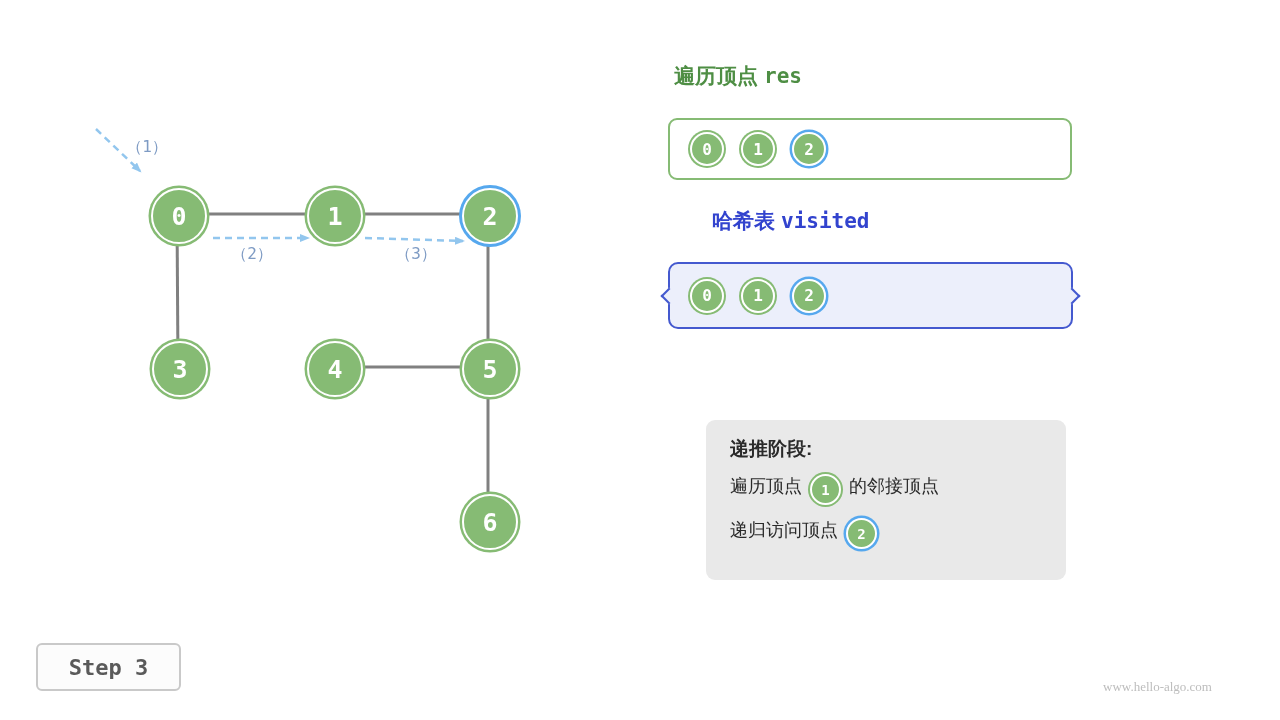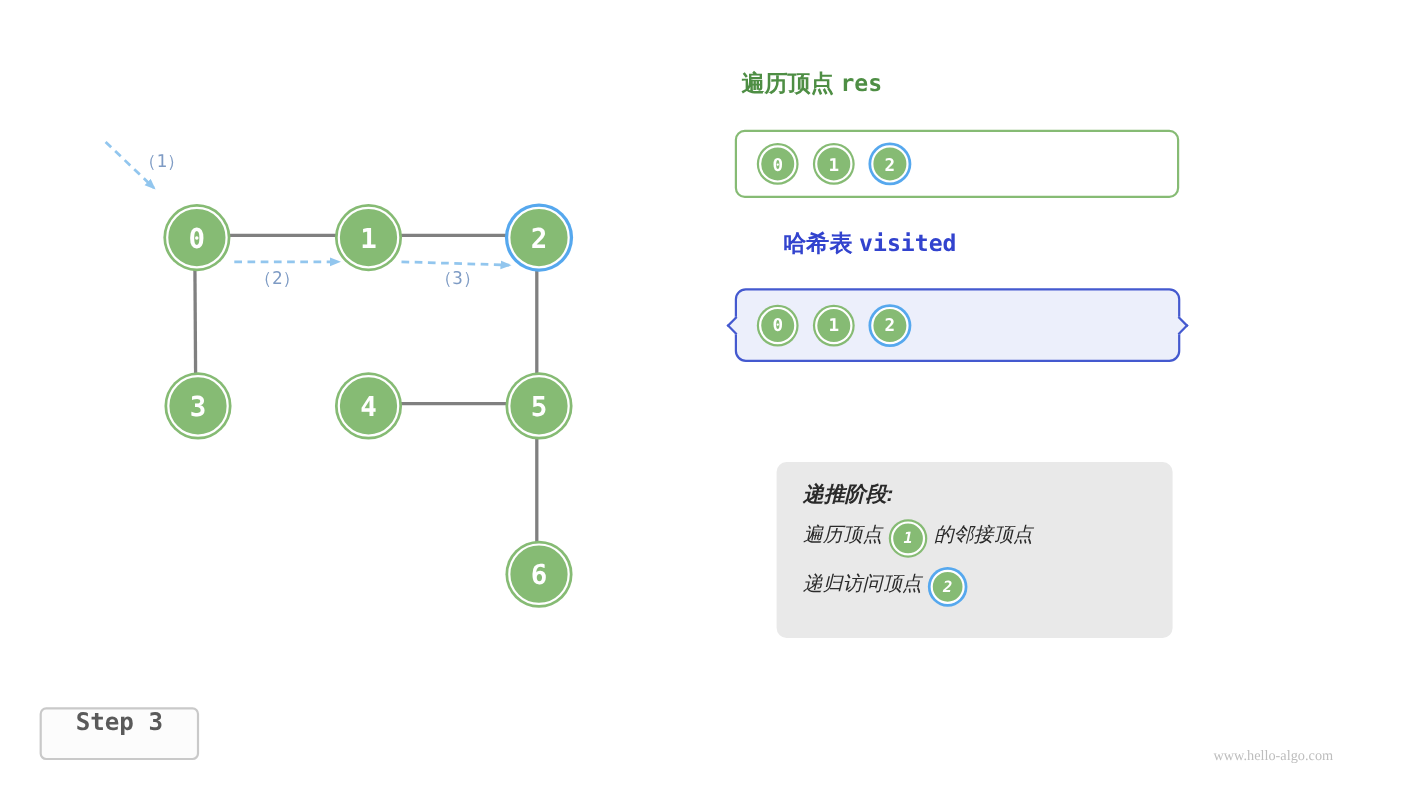--- a/index.html
+++ b/index.html
@@ -54,38 +54,38 @@
   .brace-notch {
     position:absolute; width:10px; height:10px; top:50%;
     background:#ECEFFB; transform:translateY(-50%) rotate(45deg);
   }
   .brace-notch.left  { left:-7px;  border-left:2px solid #4459CF; border-bottom:2px solid #4459CF; }
   .brace-notch.right { right:-7px; border-right:2px solid #4459CF; border-top:2px solid #4459CF; }
   
   #info-box {
     position:absolute; left:706px; top:420px; width:360px; height:160px;
     background:#E9E9E9; border-radius:9px; box-sizing:border-box;
-    padding:16px 0 0 24px; color:#2A2A2A;font-style:italic;
+    padding:16px 0 0 24px; color:#2A2A2A;
   }
   #info-title { font-size:19px; font-weight:bold; margin-bottom:12px; }
   .info-line { display:flex; align-items:flex-start; gap:8px; font-size:18px; height:44px; }
   .ichip {
     width:27px; height:27px; border-radius:50%;
     background:#86BB74; border:2px solid #fff;
     box-shadow:0 0 0 2px #86BB74;
     color:#fff; font-family:"DejaVu Sans Mono", monospace;
     font-weight:bold; font-size:14px;
     display:flex; align-items:center; justify-content:center; flex:0 0 auto;
   }
   .ichip.hl { box-shadow:0 0 0 2.5px #56A8EE; }
   
   #step-box {
     position:absolute; left:36px; top:643px; width:145px; height:48px;
     background:#FCFCFC; border:2px solid #C9C9C9; border-radius:6px;
-    box-sizing:border-box; display:flex; align-items:flex-start; justify-content:center;
+    box-sizing:border-box; display:flex; align-items:center; justify-content:center;
     font-family:"DejaVu Sans Mono", monospace; font-weight:bold;
     font-size:22px; color:#5A5A5A;
   }
   #watermark {
     position:absolute; right:68px; top:679px;
     font-family:Liberation Serif, serif;
     font-size:13px; color:#BDBDBD;
   }
 </style>
 </head>

